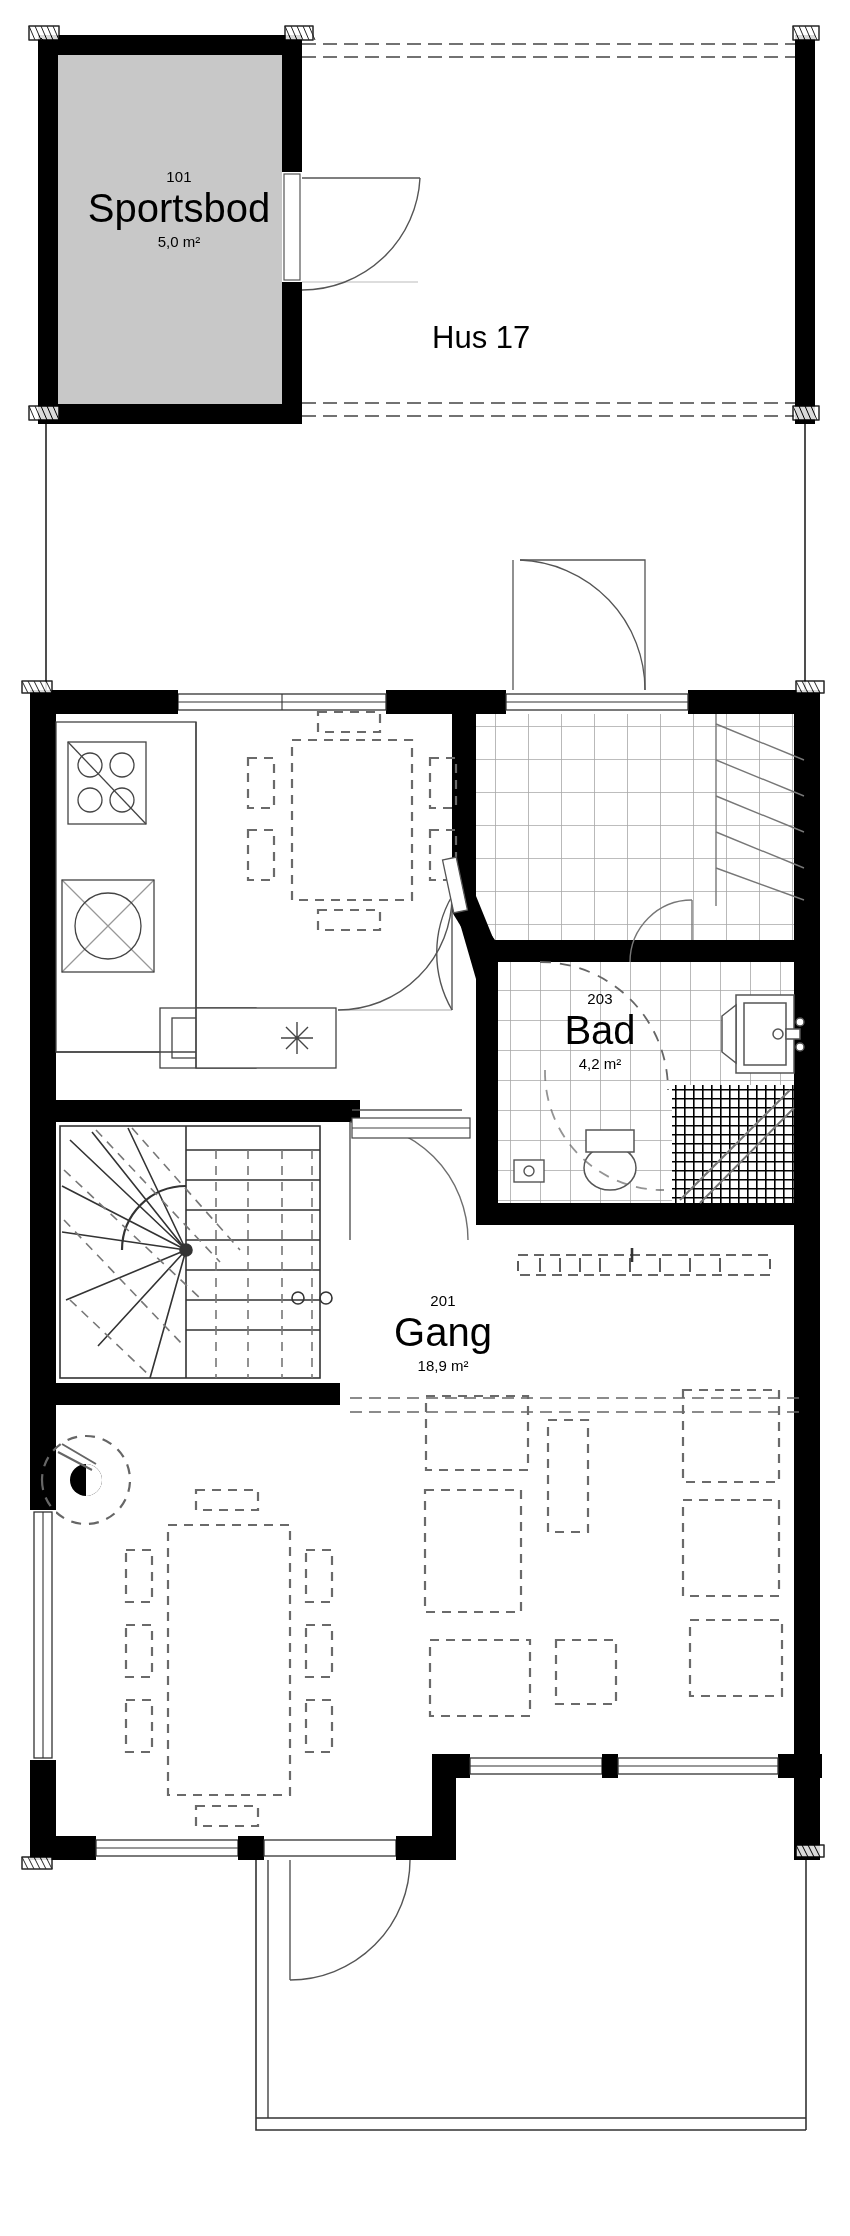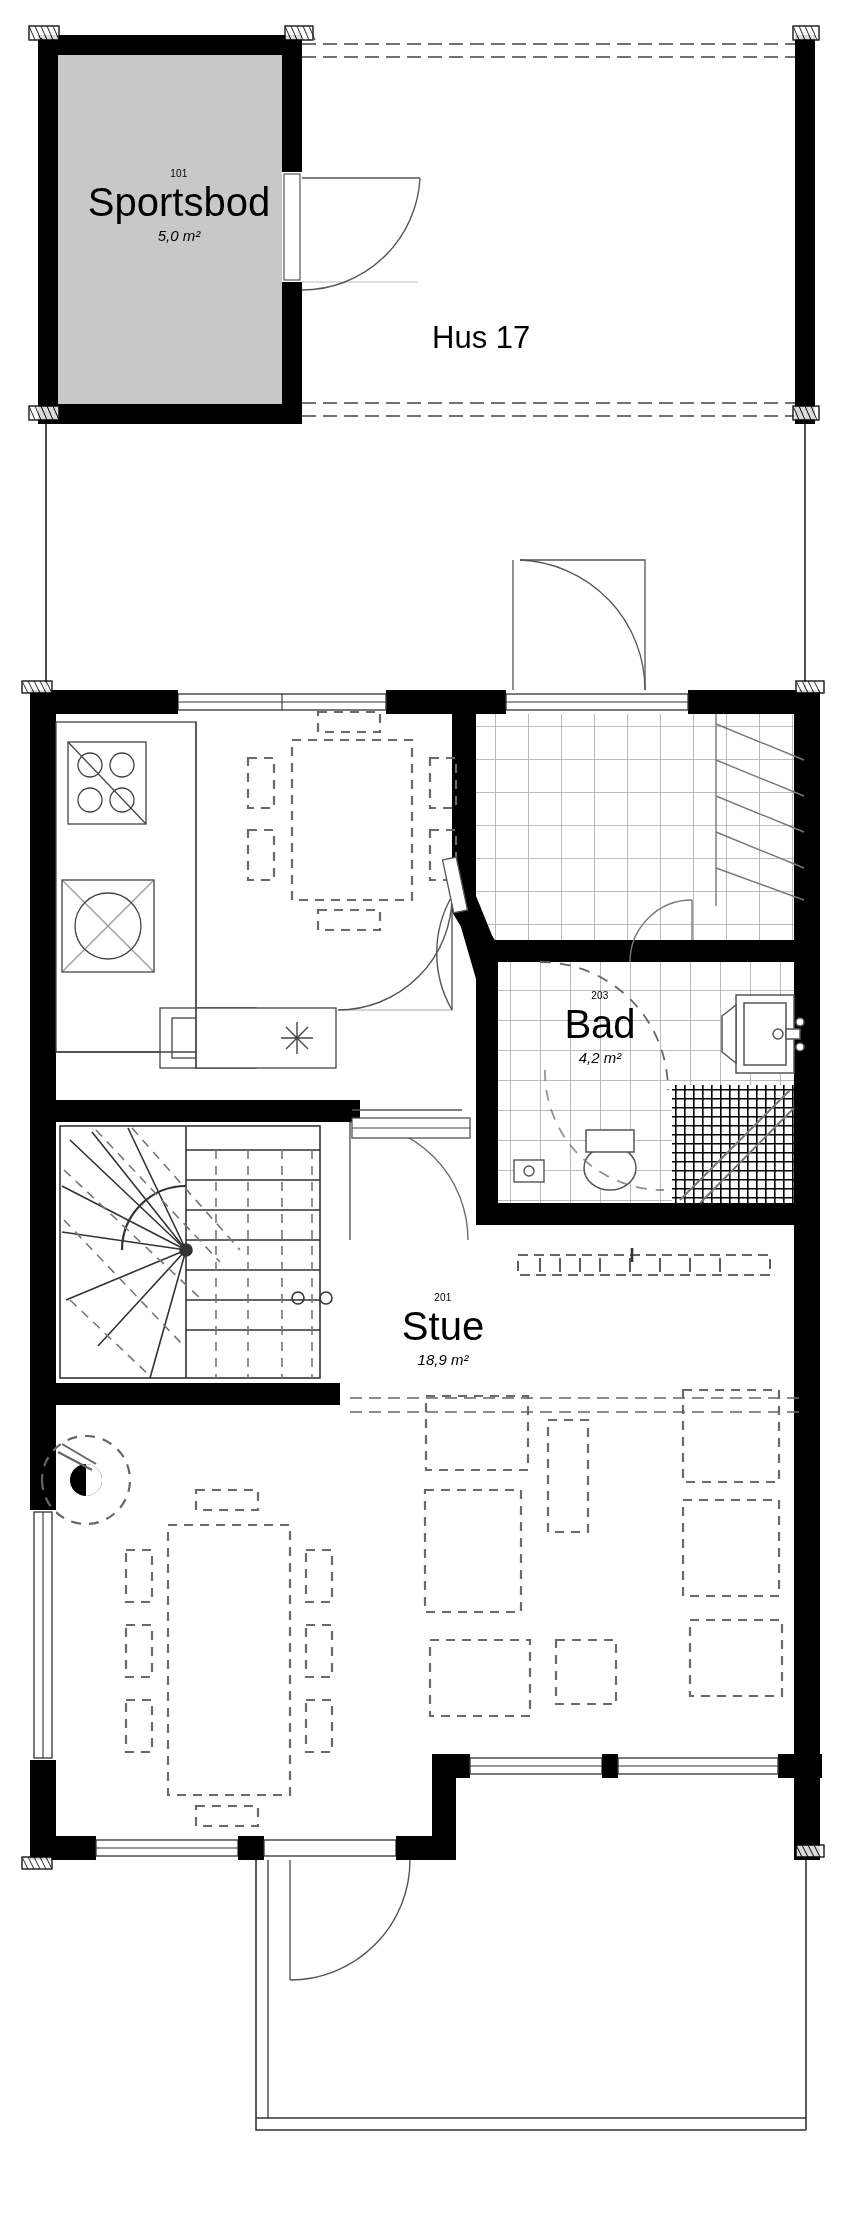--- a/index.html
+++ b/index.html
@@ -1,22 +1,22 @@
 <!DOCTYPE html>
 <html><head>
 <meta charset="utf-8">
 <style>
   html,body{margin:0;padding:0;background:#ffffff;}
   body{font-family:"Liberation Sans","DejaVu Sans",sans-serif;}
   #plan{position:relative;width:850px;height:2236px;background:#fff;overflow:hidden;}
   svg.layer{position:absolute;left:0;top:0;width:850px;height:2236px;}
   .lbl{position:absolute;text-align:center;color:#000;line-height:1.18;white-space:nowrap;}
-  .lbl .num{font-size:10px;letter-spacing:.2px;display:block;}
+  .lbl .num{font-size:15px;letter-spacing:.2px;display:block;}
   .lbl .nm{font-size:40px;display:block;margin-top:-1px;}
-  .lbl .ar{font-size:15px;display:block;margin-top:1px;font-style:italic;}
+  .lbl .ar{font-size:15px;display:block;margin-top:1px;}
   .title{position:absolute;font-size:31px;color:#000;white-space:nowrap;margin-top:48px;}
 </style>
 </head>
 <body>
 
 <div id="plan">
 
   <svg class="layer" viewBox="0 0 850 2236">
     <defs>
       <pattern id="tileGang" width="33" height="33" patternUnits="userSpaceOnUse">
@@ -398,18 +398,18 @@
 
 
   <div class="lbl" style="left:500px; top:990px; width:200px;">
     <span class="num">203</span>
     <span class="nm">Bad</span>
     <span class="ar">4,2 m²</span>
   </div>
 
   <div class="lbl" style="left:343px; top:1292px; width:200px;">
     <span class="num">201</span>
-    <span class="nm">Stue</span>
+    <span class="nm">Gang</span>
     <span class="ar">18,9 m²</span>
   </div>
 
 
 </div>
 
 </body></html>

